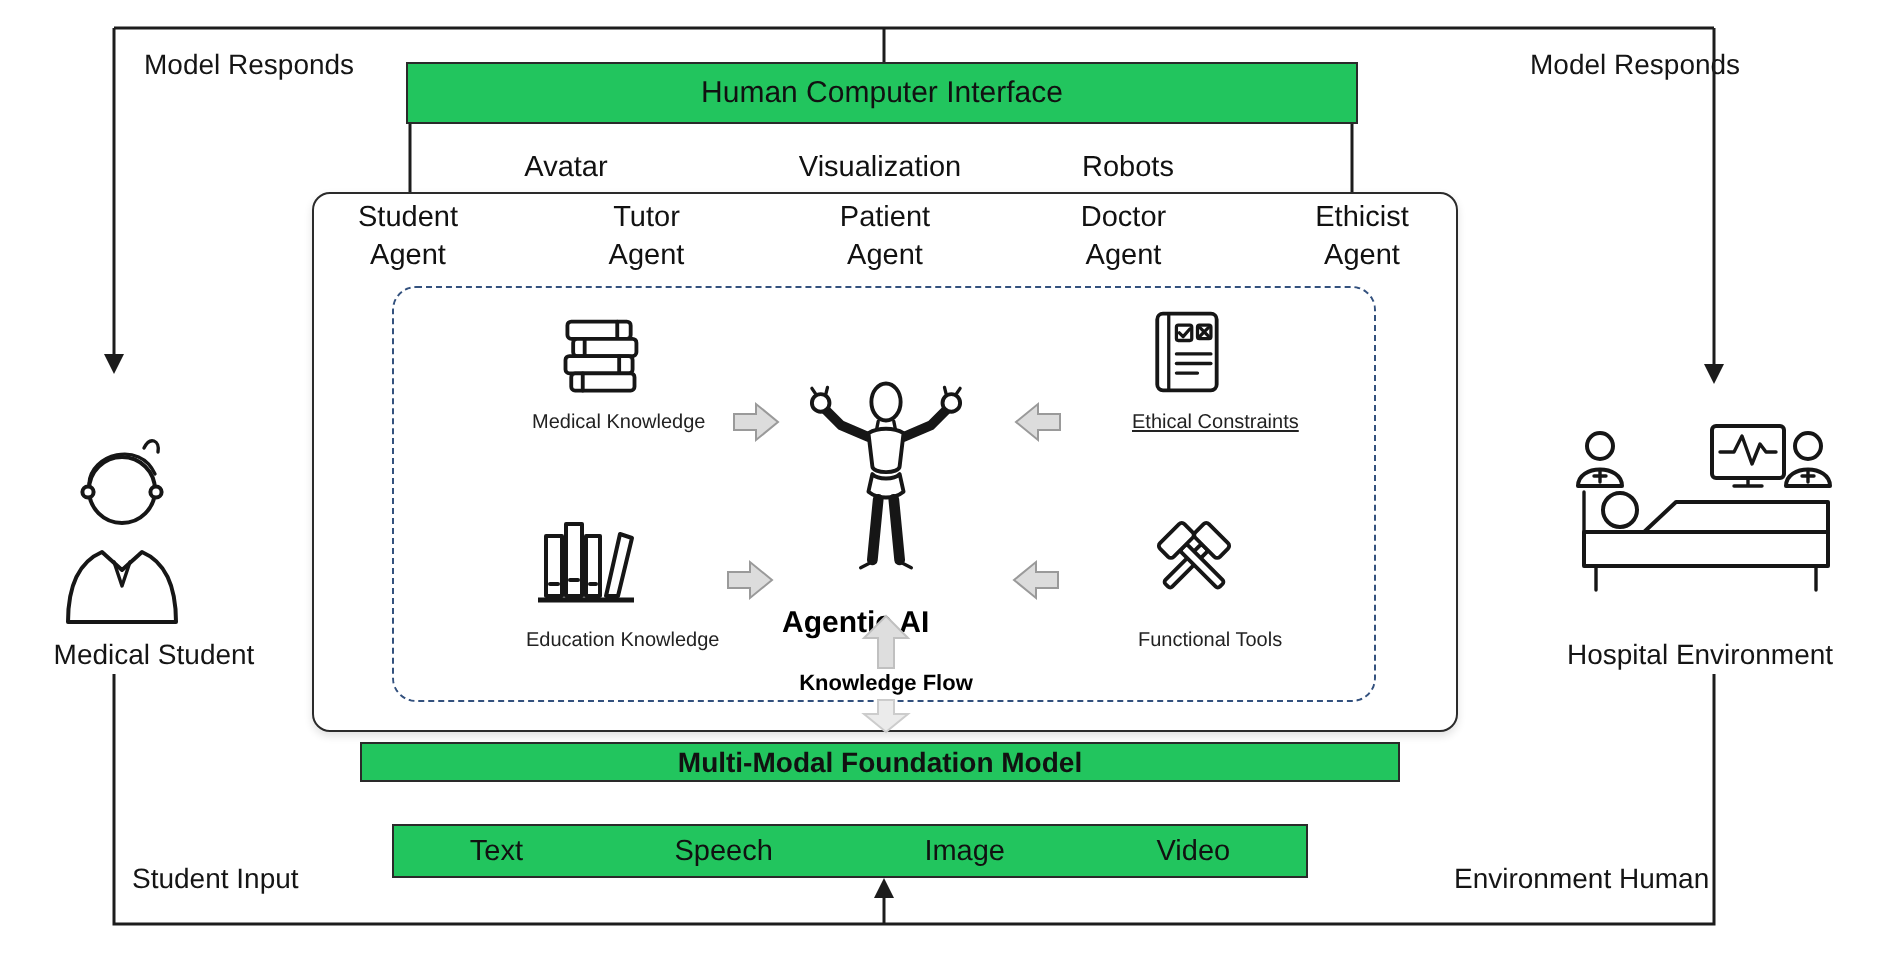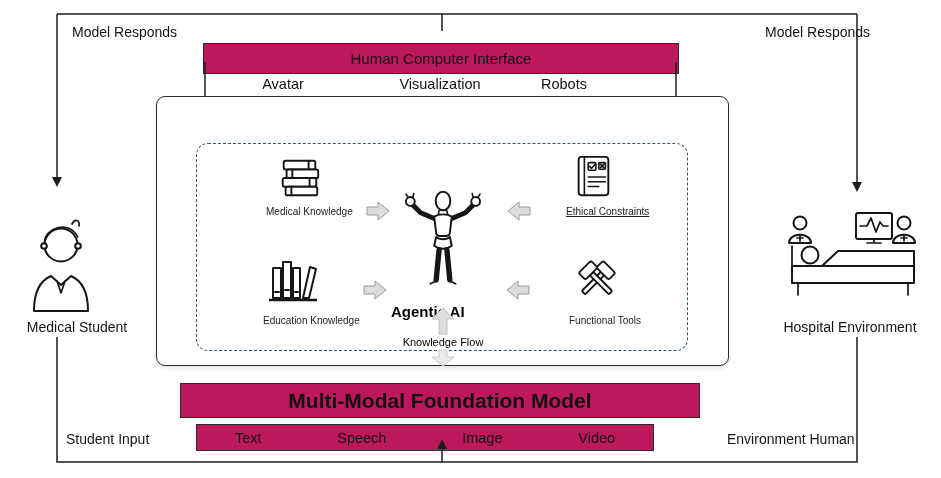--- a/index.html
+++ b/index.html
@@ -1,40 +1,40 @@
 <!DOCTYPE html>
 <html style="--line: #1c1c1c; --dashed-border: #33517e; --block-arrow-fill: #dcdcdc; --block-arrow-stroke: #9a9a9a;"><head>
 <meta charset="utf-8">
 <style>
   * { margin:0; padding:0; box-sizing:border-box; }
   html,body { background:#fff; }
   body { font-family:"Liberation Sans", sans-serif; color:#111; }
   .canvas { position:relative; width:941px; height:478px; background:#fff; overflow:hidden; }
   .lbl { position:absolute; font-size:14px; color:#151515; white-space:nowrap; }
   .cap { position:absolute; font-size:10px; color:#222; text-align:left; line-height:1.2;margin-left:28px; }
-  .box { position:absolute; border:1.4px solid #2a2a2a; background:#be185d; display:flex; align-items:center; justify-content:center;margin-top:12px; }
+  .box { position:absolute; border:1.4px solid #2a2a2a; background:#22c55e; display:flex; align-items:center; justify-content:center; }
   .main-box { position:absolute; left:156px; top:96px; width:573px; height:270px;
               border:1.4px solid #2b2b2b; border-radius:9px; background:#fff;
               box-shadow:0 2px 4px rgba(0,0,0,.12); }
   .dashed-box { position:absolute; left:196px; top:143px; width:492px; height:208px;
                 border:1.5px dashed var(--dashed-border,#33517e); border-radius:12px; background:transparent; }
   .hci-box { left:203px; top:31px; width:476px; height:31px; font-size:15px; }
-  .foundation-box { left:180px; top:371px; width:520px; height:35px; font-size:21px; font-weight:bold; }
+  .foundation-box { left:180px; top:371px; width:520px; height:20px; font-size:14px; font-weight:bold; }
   .modal-box { left:196px; top:412px; width:458px; height:27px; border-width:1.2px;
                display:flex; justify-content:space-around; align-items:center; font-size:14.5px; }
   .agents-row { position:absolute; left:158px; top:100px; width:569px; display:flex;
                 justify-content:space-between; padding:0 14px; }
   .agent { width:64px; text-align:center; font-size:14.5px; line-height:1.3; color:#111; }
   .iface { position:absolute; top:76px; font-size:14.5px; text-align:center; color:#111; }
   .icon { position:absolute; }
   .icon svg { display:block; }
   .agentic { position:absolute; left:391px; top:303px; width:104px; 
              font-size:15px; font-weight:bold; color:#000; }
   .kflow { position:absolute; left:383px; top:336px; width:120px; text-align:center;
-           font-size:11px; font-weight:normal; color:#000; z-index:4; }
+           font-size:11px; font-weight:bold; color:#000; z-index:4; }
   .overlay { position:absolute; left:0; top:0; z-index:3; pointer-events:none; }
   .ln { fill:none; stroke:var(--line,#1c1c1c); stroke-width:1.5; }
   .ah { fill:var(--line,#1c1c1c); stroke:none; }
   .chev { fill:var(--block-arrow-fill,#dcdcdc); stroke:var(--block-arrow-stroke,#9a9a9a); stroke-width:1; }
   .flowup { fill:#dedede; stroke:#c0c0c0; stroke-width:1; }
   .flowdn { fill:#ebebeb; stroke:#cccccc; stroke-width:1; }
   .ico { stroke:#161616; fill:#fff; stroke-width:2; stroke-linejoin:round; stroke-linecap:round; }
   .ico-thin { stroke:#161616; fill:none; stroke-width:1.7; stroke-linejoin:round; stroke-linecap:round; }
 </style>
 </head>
@@ -47,20 +47,27 @@
 
   <div class="box hci-box">
     <span>Human Computer Interface</span>
   </div>
   <div class="iface" style="left:243px; width:80px;">Avatar</div>
   <div class="iface" style="left:388px; width:104px;">Visualization</div>
   <div class="iface" style="left:524px; width:80px;">Robots</div>
 
   <div class="main-box"></div>
 
+  <div class="agents-row">
+    <div class="agent">Student Agent</div>
+    <div class="agent">Tutor Agent</div>
+    <div class="agent">Patient Agent</div>
+    <div class="agent">Doctor Agent</div>
+    <div class="agent">Ethicist Agent</div>
+  </div>
 
   <div class="dashed-box"></div>
 
   <div class="icon" style="left:277px; top:156px;">
     <svg width="46" height="46" viewBox="0 0 48 48">
       <g class="ico">
         <rect x="7" y="5" width="33" height="9" rx="2"></rect>
           <line x1="33" y1="5" x2="33" y2="14"></line>
         <rect x="10" y="14" width="33" height="9" rx="2"></rect>
           <line x1="16" y1="14" x2="16" y2="23"></line>

